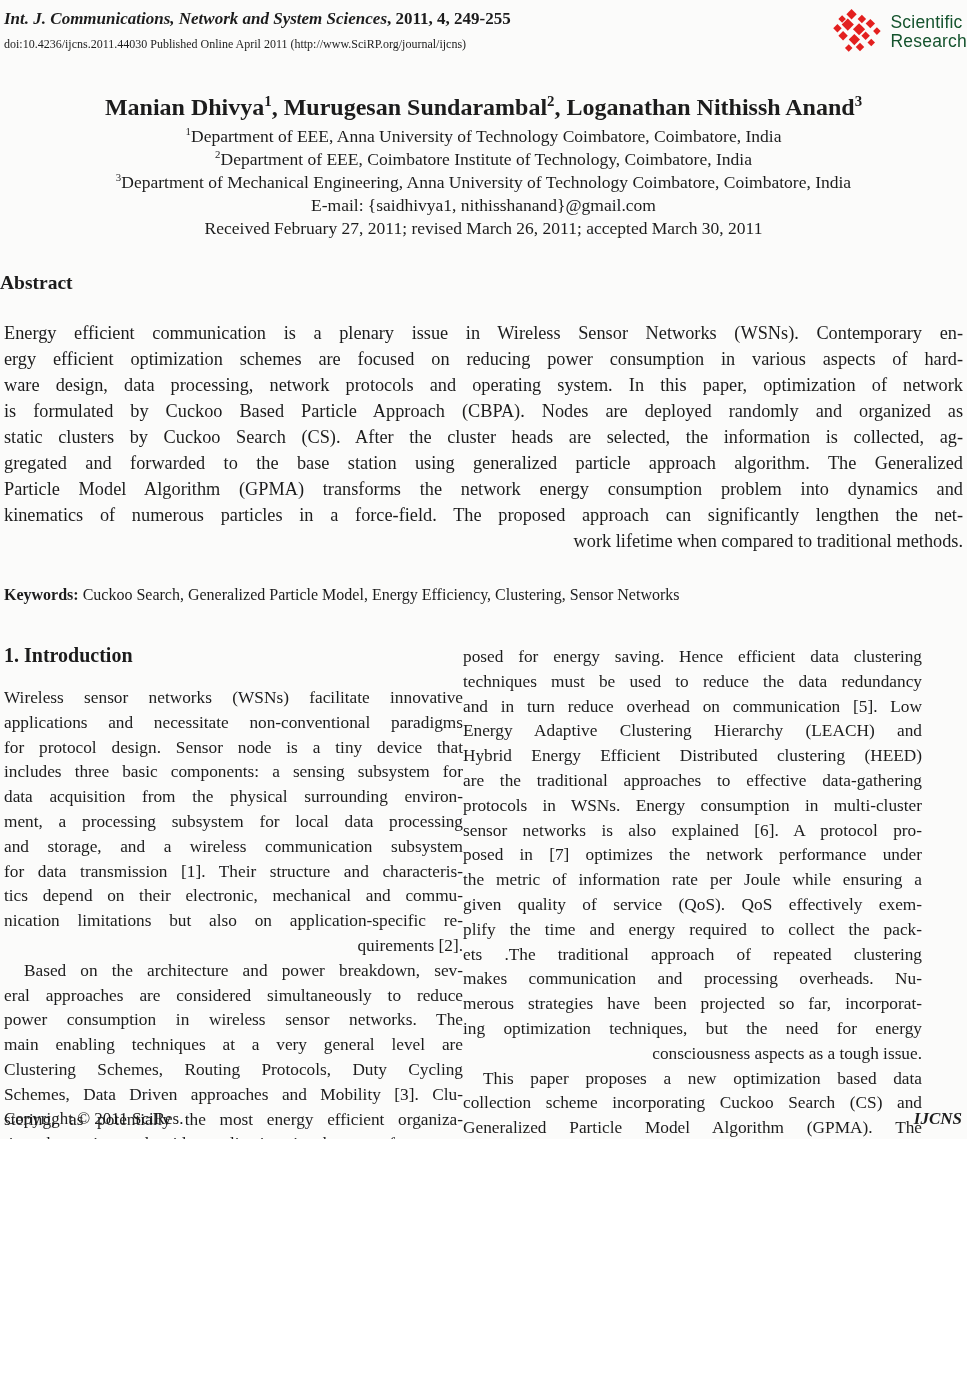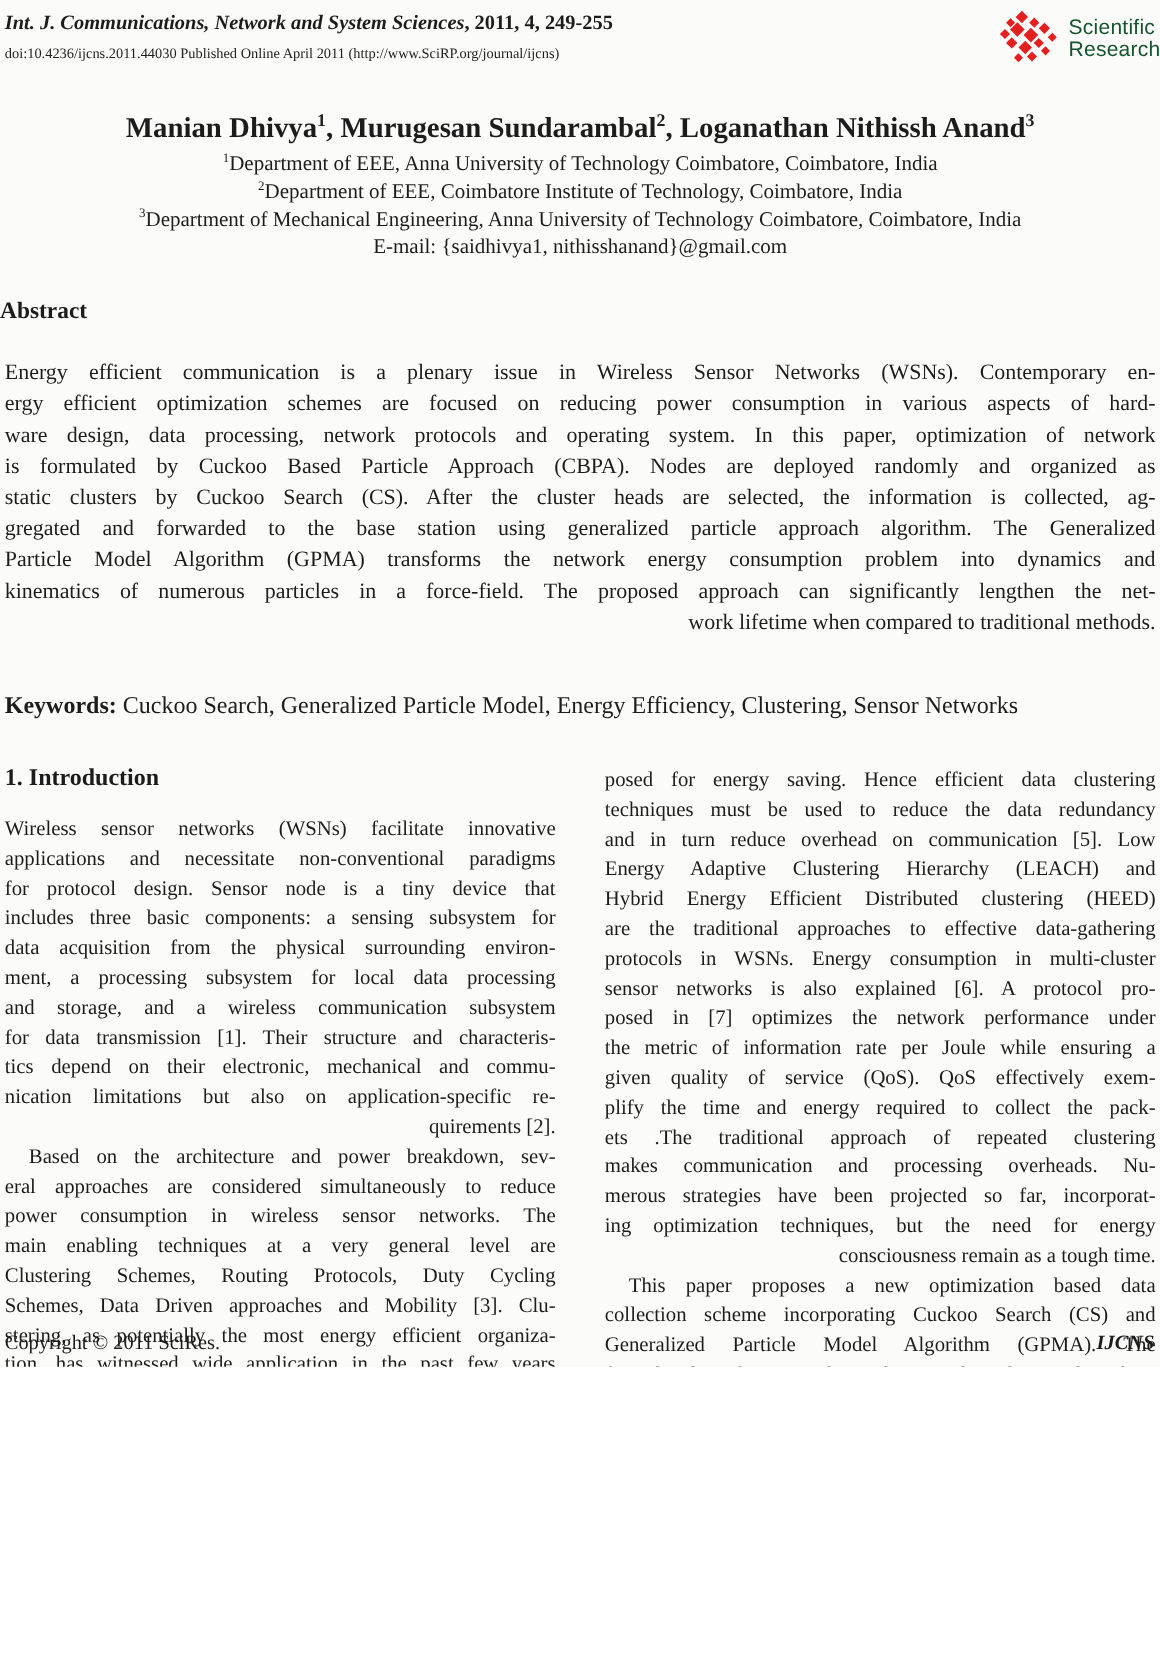--- a/index.html
+++ b/index.html
@@ -23,24 +23,24 @@
   
   .title { margin-top:34px; text-align:center; font-size:33px; font-weight:bold; line-height:43px; white-space:pre-line; }
   .authors { margin-top:34px; text-align:center; font-size:24px; font-weight:bold; line-height:27px; }
   sup { font-size:0.62em; line-height:0; vertical-align:super; }
   .affil-block { margin-top:4px; text-align:center; font-size:17.5px; line-height:23px; }
   
   .abstract-h { margin-top:30px; padding:0 0; font-size:19.5px; font-weight:bold; line-height:26px; }
   .abstract-body { margin-top:24px; padding:0 4px; font-size:18.3px; line-height:26px; }
   .jlines { display:block; white-space:pre-line; text-align:justify; text-align-last:justify; }
   .lastline { display:block; text-align:right; }
-  .keywords { margin-top:44px; padding:0 4px; font-size:20px; line-height:26px; }
+  .keywords { margin-top:28px; padding:0 4px; font-size:16px; line-height:26px; }
   .kw-label { font-weight:bold; }
   
-  .columns { display:flex; gap:41px; padding:0 4px; margin-top:34px;font-family:Liberation Serif, serif; }
+  .columns { display:flex; padding:0 4px; margin-top:34px;font-family:Liberation Serif, serif; }
   .col { width:459px; }
   .intro-h { font-size:20px; font-weight:bold; line-height:26px; margin:0 0 18px 0; }
   .col p { margin:0; font-size:17.3px; line-height:24.8px; }
   .col .indent .jlines { text-indent:20px; }
   .col-right { padding-top:3px; }
   
   .footer { position:absolute; left:4px; right:5px; bottom:8px; display:flex; justify-content:space-between; font-size:17px; line-height:24px; }
   .footer-journal { font-weight:bold; font-style:italic; }
 </style>
 </head>
@@ -80,20 +80,21 @@
   </div>
 
 
   <div class="authors"><span>Manian Dhivya</span><sup>1</sup><span>, Murugesan Sundarambal</span><sup>2</sup><span>, Loganathan Nithissh Anand</span><sup>3</sup></div>
 
   <div class="affil-block">
     <div><sup>1</sup><span>Department of EEE, Anna University of Technology Coimbatore, Coimbatore, India</span></div>
     <div><sup>2</sup><span>Department of EEE, Coimbatore Institute of Technology, Coimbatore, India</span></div>
     <div><sup>3</sup><span>Department of Mechanical Engineering, Anna University of Technology Coimbatore, Coimbatore, India</span></div>
     <div>E-mail: {saidhivya1, nithisshanand}@gmail.com</div>
+    <div>Received February 27, 2011; revised March 26, 2011; accepted March 30, 2011</div>
   </div>
 
   <div class="abstract-h">Abstract</div>
 
   <div class="abstract-body">
     <span class="jlines">Energy efficient communication is a plenary issue in Wireless Sensor Networks (WSNs). Contemporary en-
 ergy efficient optimization schemes are focused on reducing power consumption in various aspects of hard-
 ware design, data processing, network protocols and operating system. In this paper, optimization of network
 is formulated by Cuckoo Based Particle Approach (CBPA). Nodes are deployed randomly and organized as
 static clusters by Cuckoo Search (CS). After the cluster heads are selected, the information is collected, ag-
@@ -145,21 +146,21 @@
 protocols in WSNs. Energy consumption in multi-cluster
 sensor networks is also explained [6]. A protocol pro-
 posed in [7] optimizes the network performance under
 the metric of information rate per Joule while ensuring a
 given quality of service (QoS). QoS effectively exem-
 plify the time and energy required to collect the pack-
 ets .The traditional approach of repeated clustering
 makes communication and processing overheads. Nu-
 merous strategies have been projected so far, incorporat-
 ing optimization techniques, but the need for energy</span>
-          <span class="lastline">consciousness remain as a tough time.</span>
+          <span class="lastline">consciousness aspects as a tough issue.</span>
       </p>
       <p class="indent">
         <span class="jlines">This paper proposes a new optimization based data
 collection scheme incorporating Cuckoo Search (CS) and
 Generalized Particle Model Algorithm (GPMA). The
 formulated technique of combining the above algorithms
 is stated as Cuckoo Based Particle Approach (CBPA).</span>
           <span class="lastline"></span>
       </p>
     </div>

